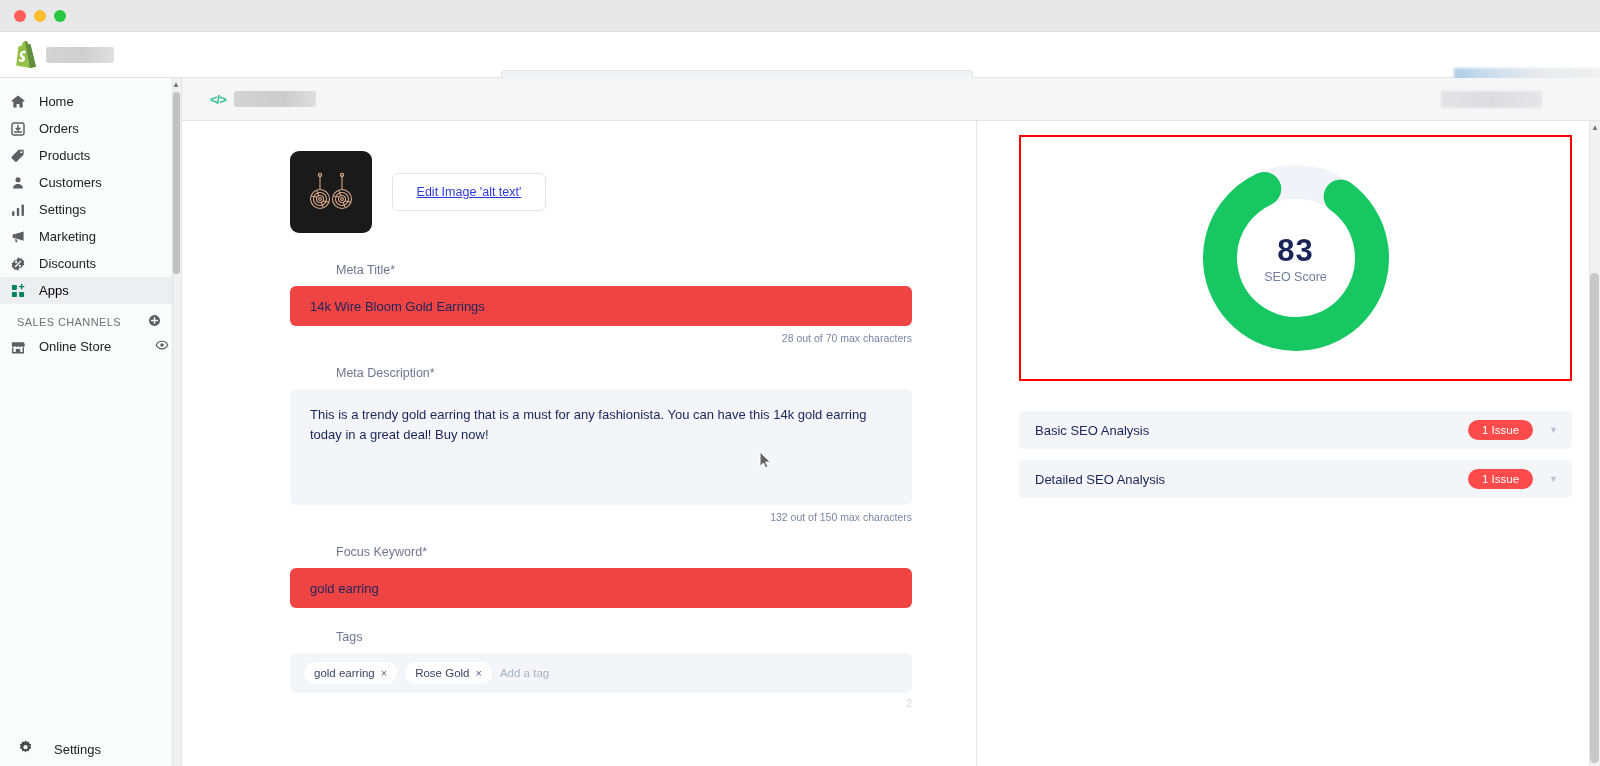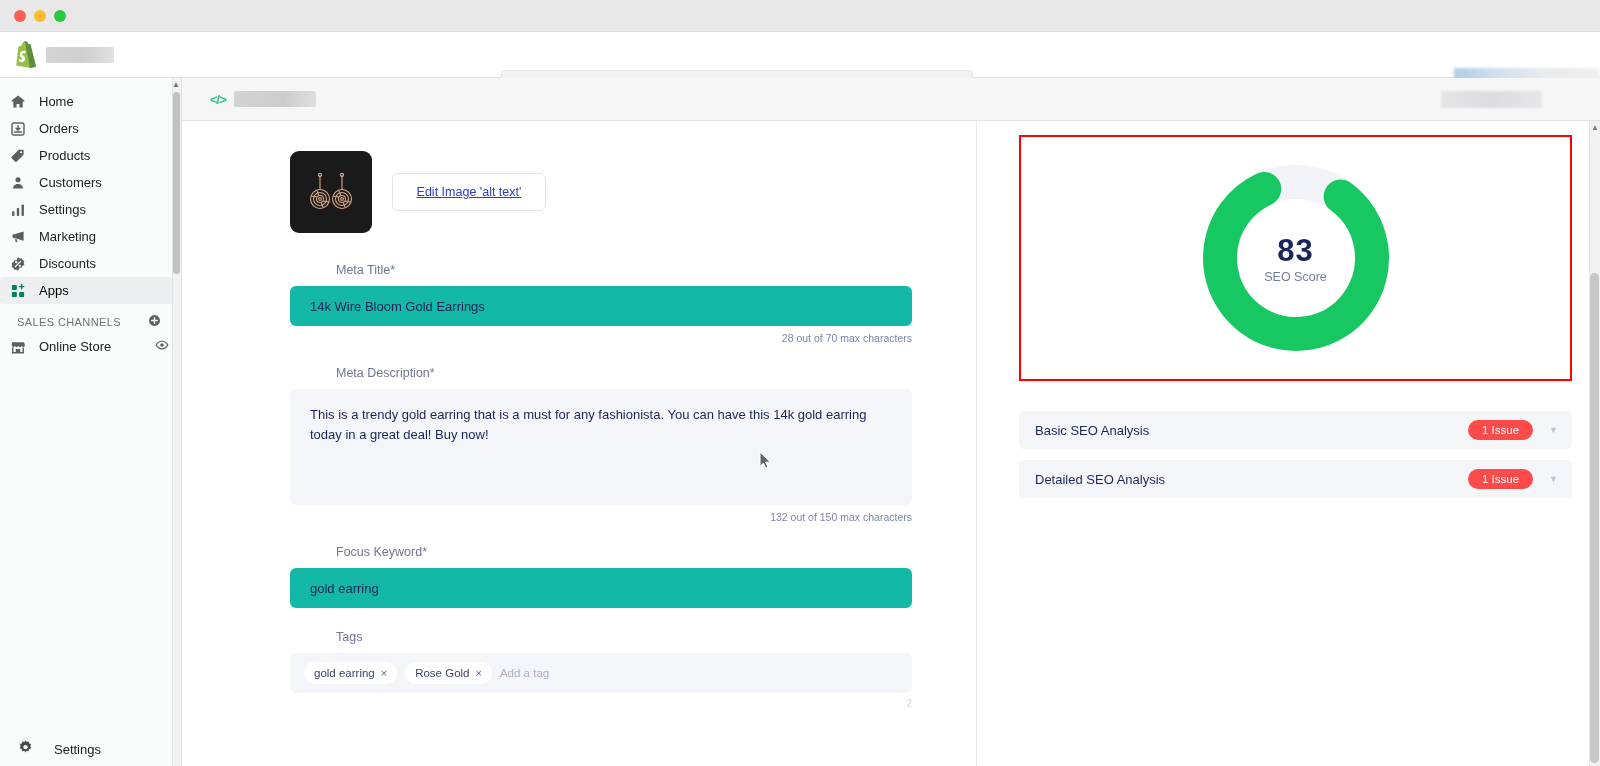--- a/index.html
+++ b/index.html
@@ -143,21 +143,21 @@
   }
   .alt-btn {
     width: 154px; height: 38px; background: #ffffff;
     border: 1px solid #e3e5ea; border-radius: 6px;
     display: flex; align-items: center; justify-content: center;
     font-size: 12.5px; color: #2b3adb; text-decoration: underline; cursor: pointer;
   }
 
   .field-label { font-size: 12.5px; color: #6e7691; margin-bottom: 9px; margin-left: 46px; }
   .input-box {
-    width: 622px; background: #14b8a6;
+    width: 622px; background: #ef4444;
     border: none; border-radius: 6px;
     font-size: 13px; color: #1b2559;
     font-family: "Liberation Sans", sans-serif;
     padding: 0 20px; height: 40px;
     display: flex; align-items: center;
   }
   .textarea-box {
     width: 622px; height: 116px; background: #f3f5f9;
     border-radius: 6px; padding: 16px 20px;
     font-size: 13px; color: #1b2559; line-height: 1.5;

